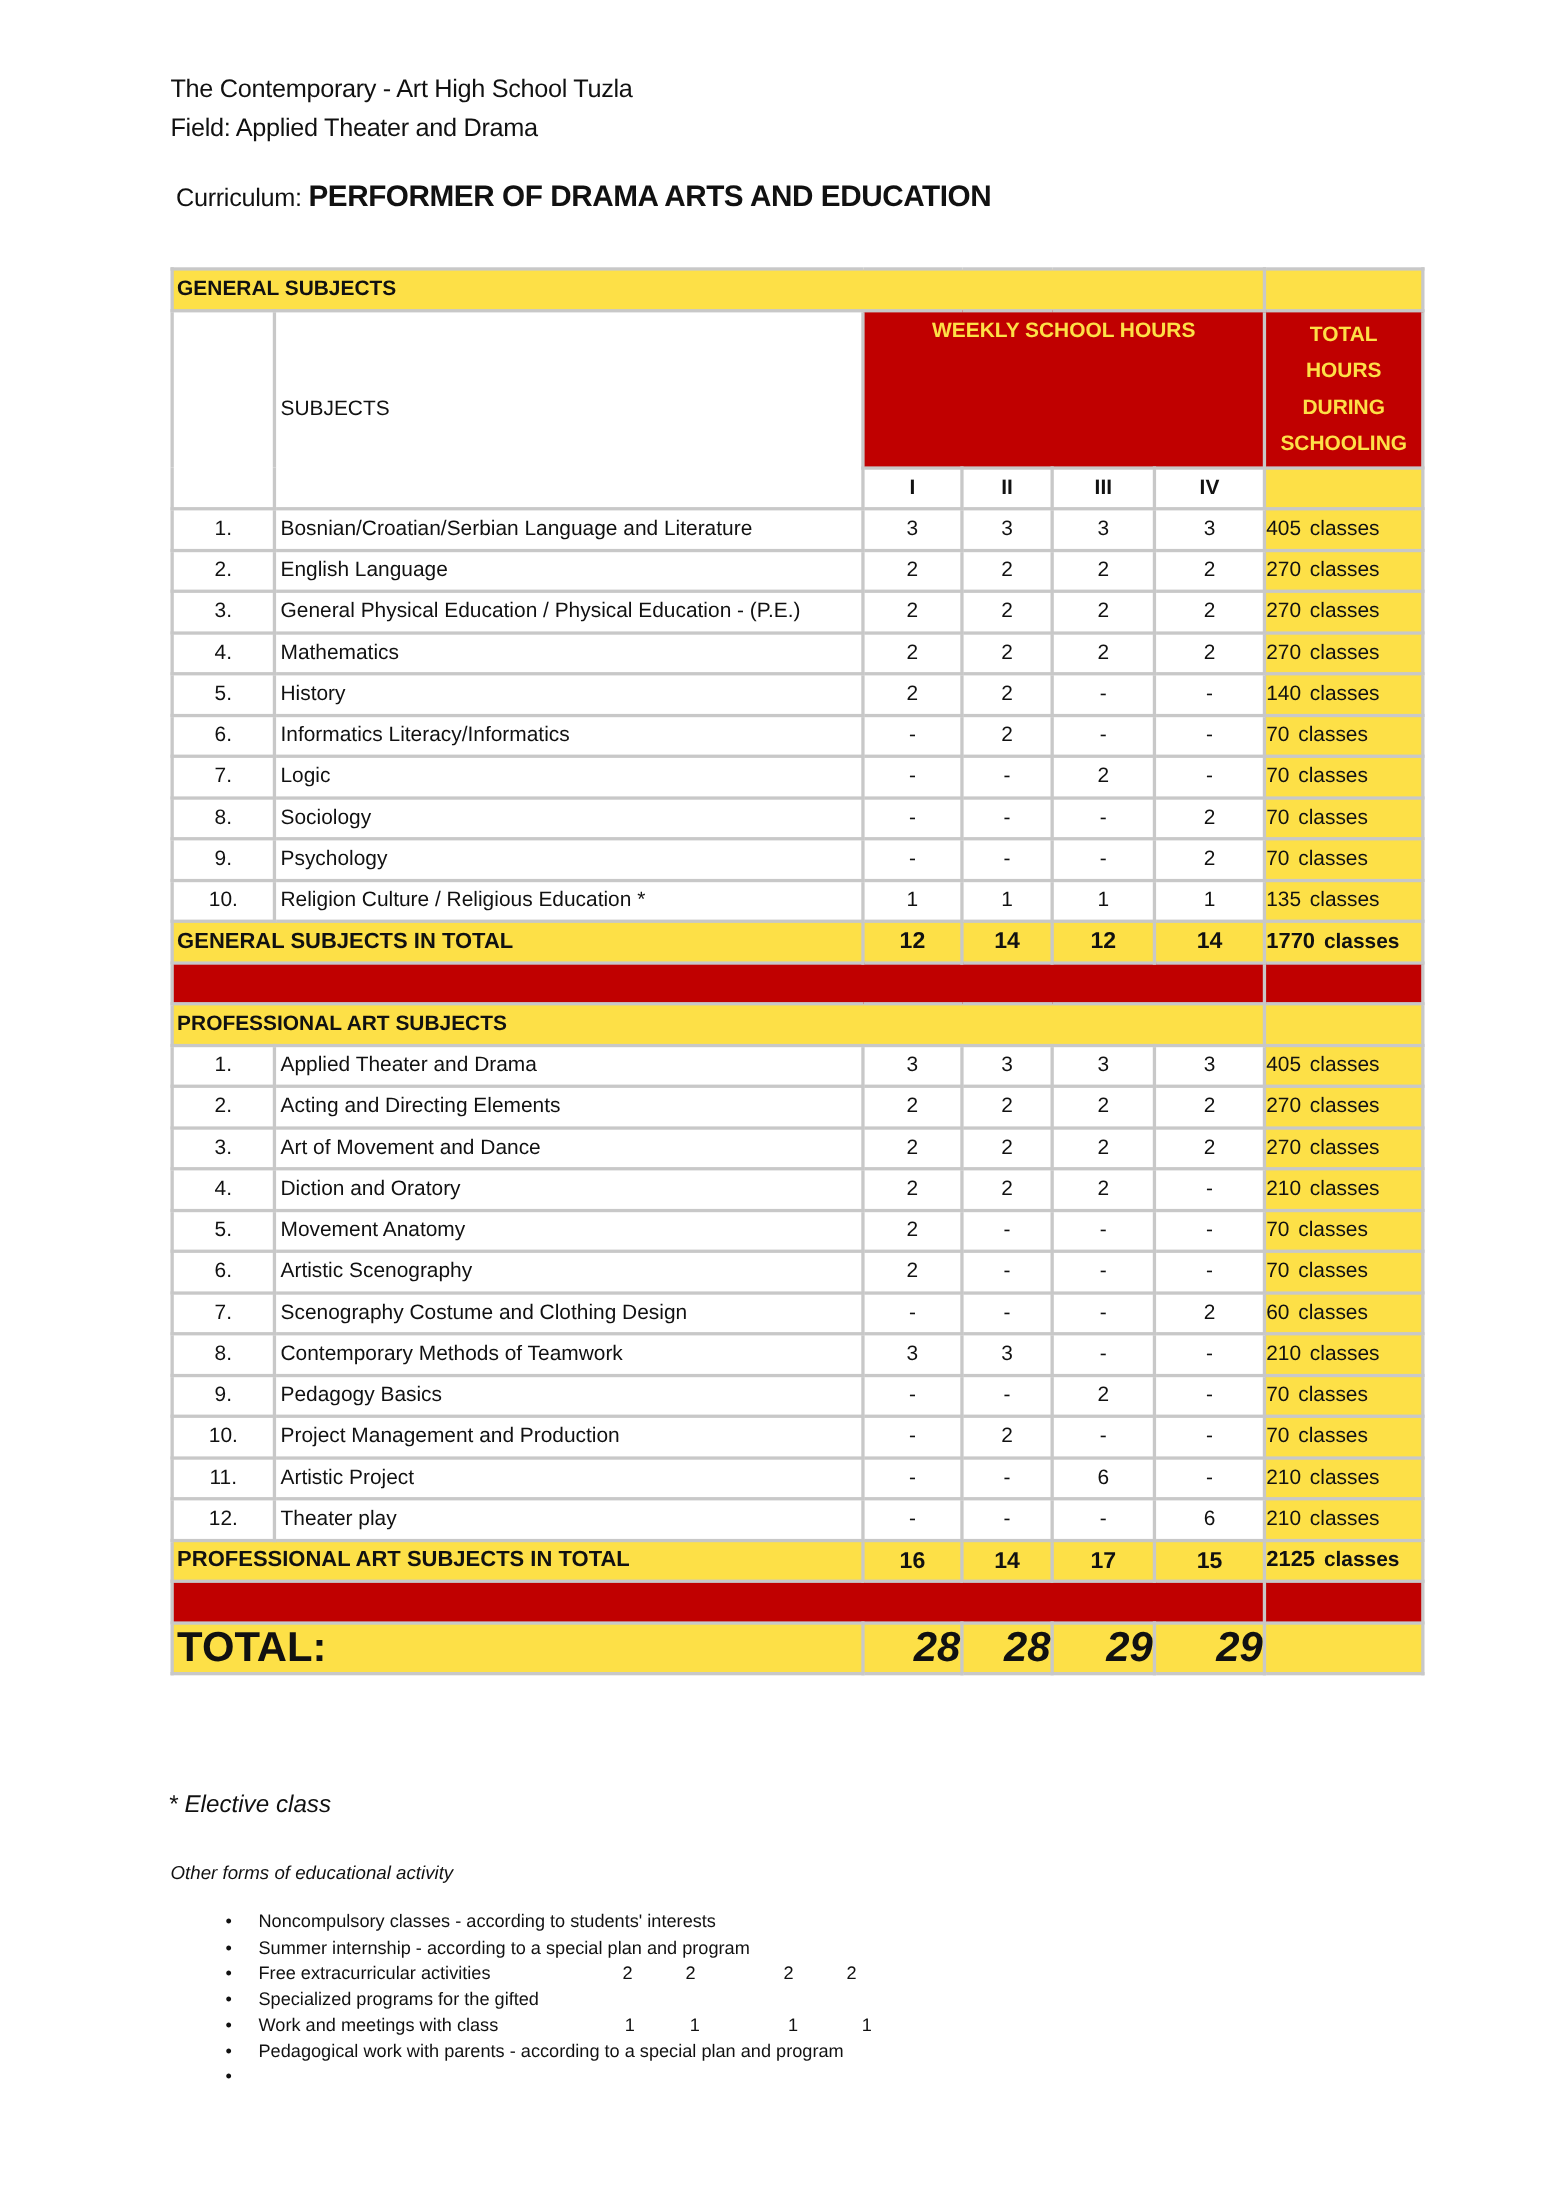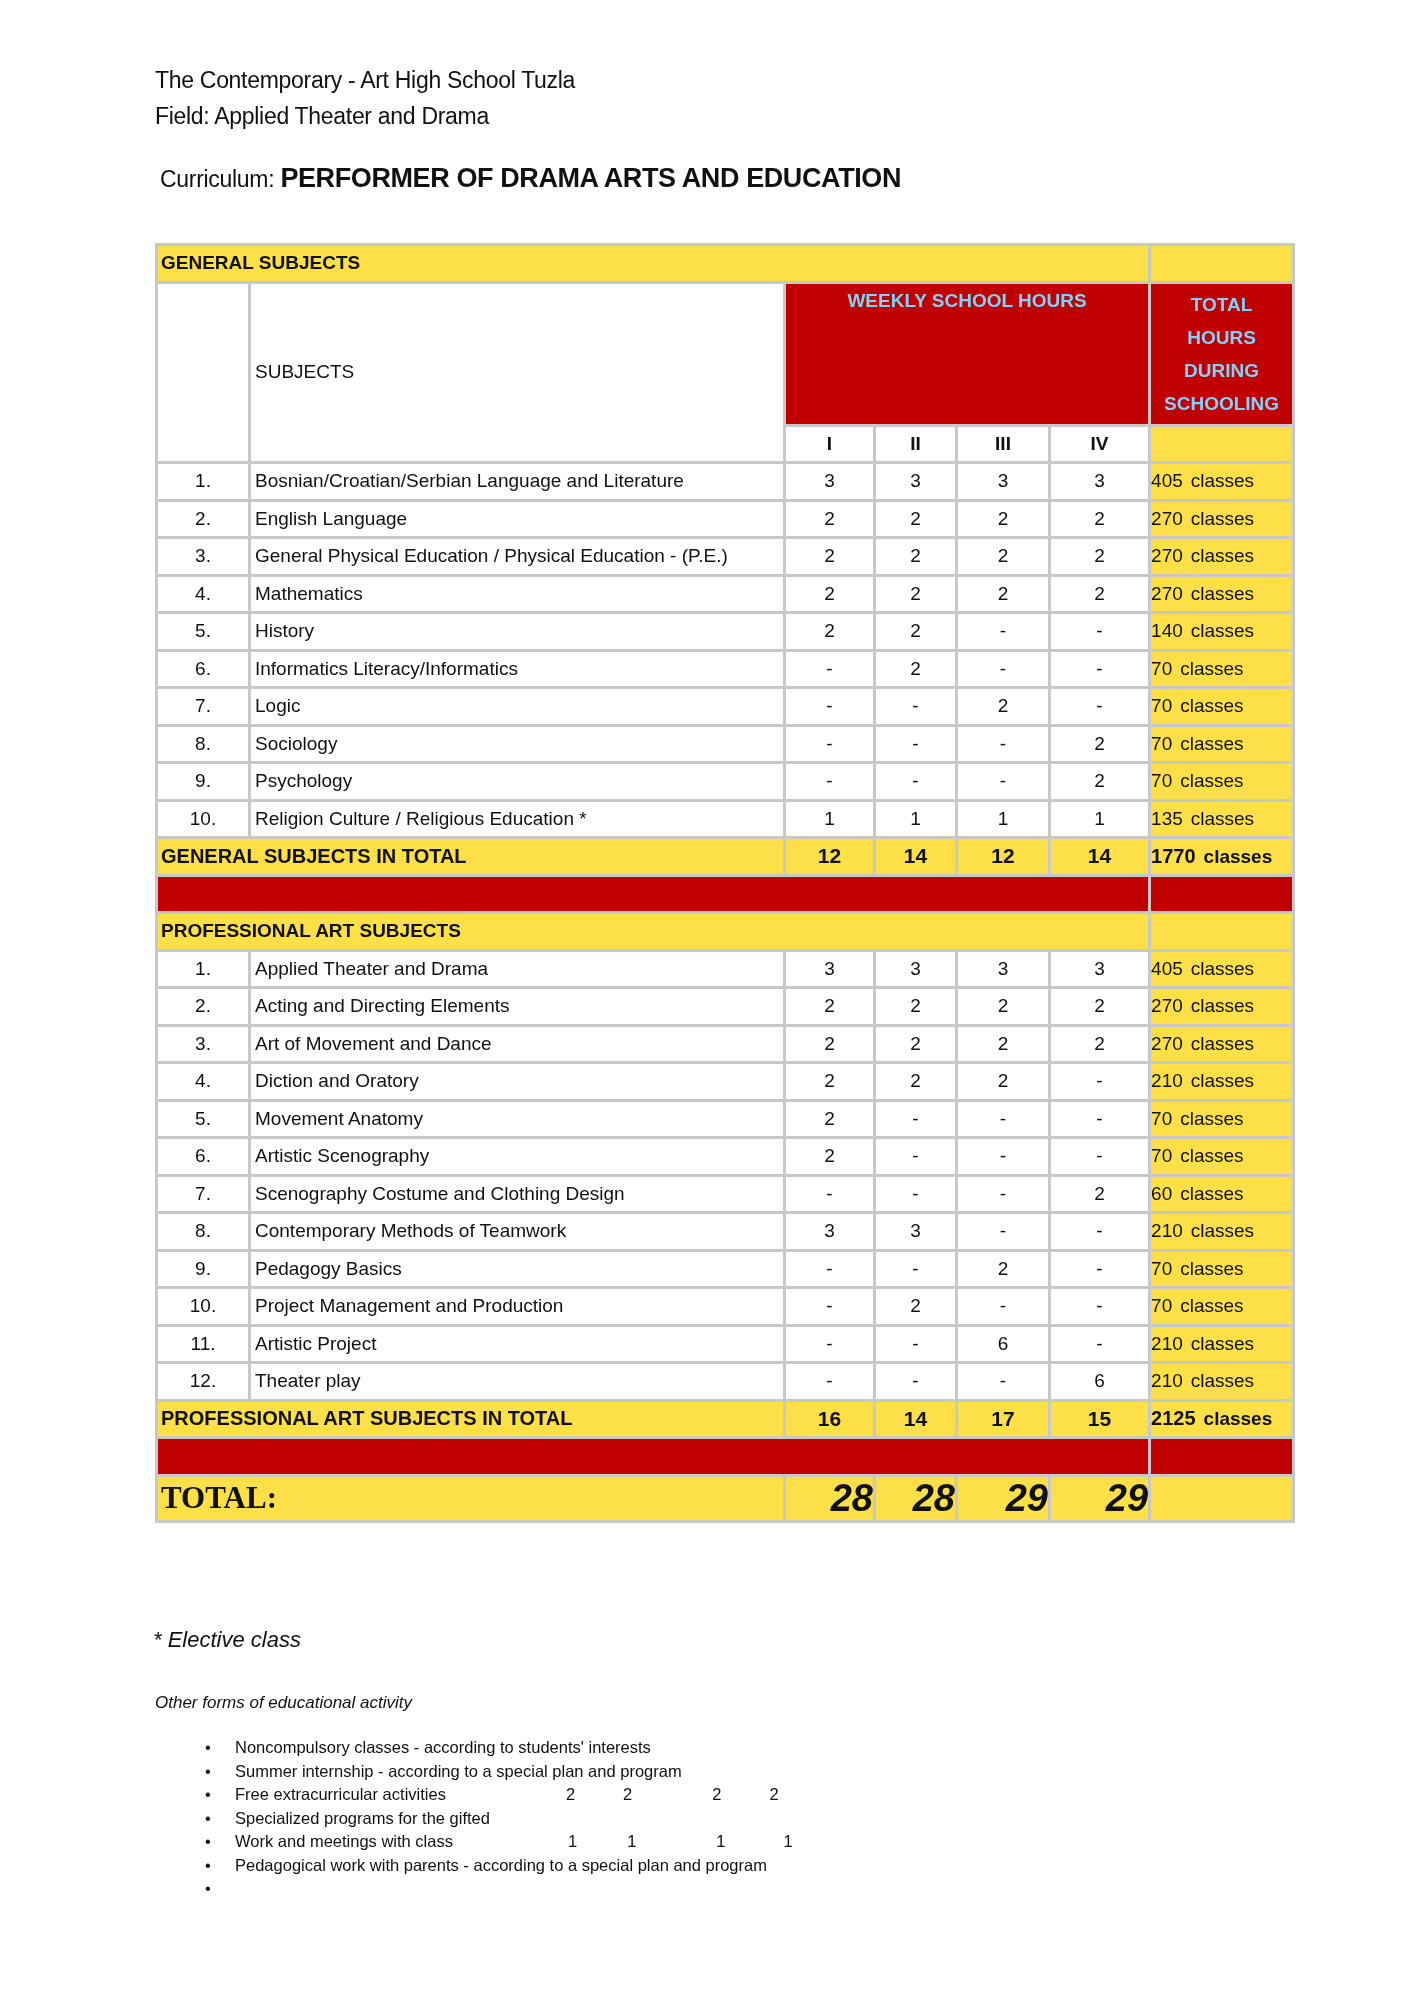--- a/index.html
+++ b/index.html
@@ -13,40 +13,40 @@
   table.cur td { border: 3px solid #c8c8c8; padding: 0; font-size: 19px; height: 34.5px; vertical-align: middle; }
   col.c-num { width: 93px; }
   col.c-sub { width: 535px; }
   col.c-y1 { width: 90px; }
   col.c-y2 { width: 82px; }
   col.c-y3 { width: 93px; }
   col.c-y4 { width: 100px; }
   col.c-tot { width: 144px; }
 
   .green { background: #fde047; }
-  .red { background: #c00000; color: #7dd3fc; margin-left: 28px; }
+  .red { background: #c00000; color: #fde047; margin-left: 28px; }
   .white { background: #fff; }
   td.num { text-align: center; }
   td.sub { padding-left: 4px !important; white-space: nowrap; }
   td.val { text-align: center; }
   td.tot { white-space: nowrap; }
   td.tot .n { margin-right: 8px; }
   .sec { font-weight: bold; font-size: 19px; padding-left: 3px !important; height: 34px !important; }
   .wk { font-weight: bold; font-size: 20px; text-align: center; vertical-align: top !important; padding-top: 6px !important; }
   .th-tot { font-weight: bold; font-size: 20px; text-align: center; line-height: 33px; }
   .roman { font-weight: bold; font-size: 20px; text-align: center; }
   .subj-head { font-size: 21px; padding-left: 4px !important; vertical-align: middle; margin-left: 48px; }
   .sum td { font-weight: bold; }
   .sum .lbl { font-size: 20px; padding-left: 3px !important; }
   .sum .v { font-size: 21px; text-align: center; }
   .sum .tot { font-size: 20px; }
   .sum .tot .u { font-size: 19px; }
   .spacer td { height: 34px; }
   .grand td { height: 49px; font-weight: bold; }
-  .grand .lbl { font-size: 31px; padding-left: 3px !important; font-family: Liberation Serif, serif; }
+  .grand .lbl { font-size: 38px; padding-left: 3px !important; }
   .grand .v { font-size: 38px; text-align: right; font-style: italic; }
 
   .note { position: absolute; left: 153px; top: 1627px; font-size: 22px; font-style: italic; }
   .other { position: absolute; left: 155px; top: 1693px; font-size: 17px; font-style: italic; }
   ul.acts { position: absolute; left: 205px; top: 1736px; margin: 0; padding: 0; list-style: none; font-size: 16.5px; line-height: 23.5px; }
   ul.acts li { position: relative; padding-left: 30px; white-space: nowrap; }
   ul.acts li .bullet { position: absolute; left: 0; top: 0; }
   ul.acts li .hrs { display: inline-block; }
   ul.acts li .hrs span { display: inline-block; text-align: center; }
 </style>

